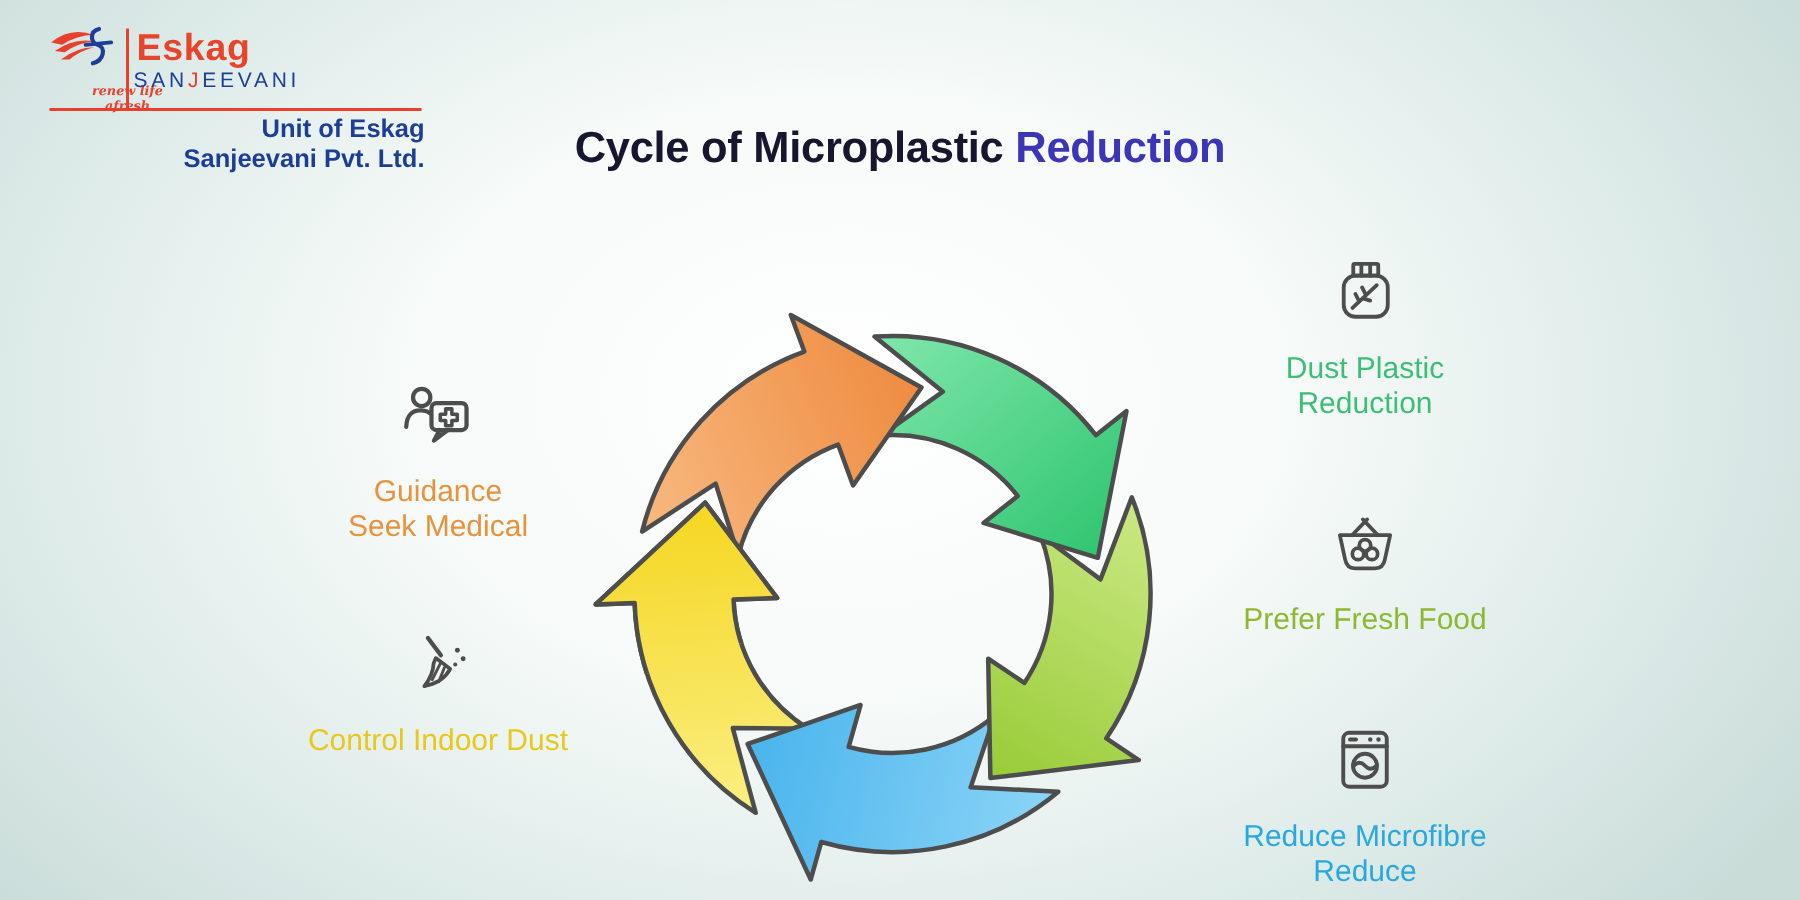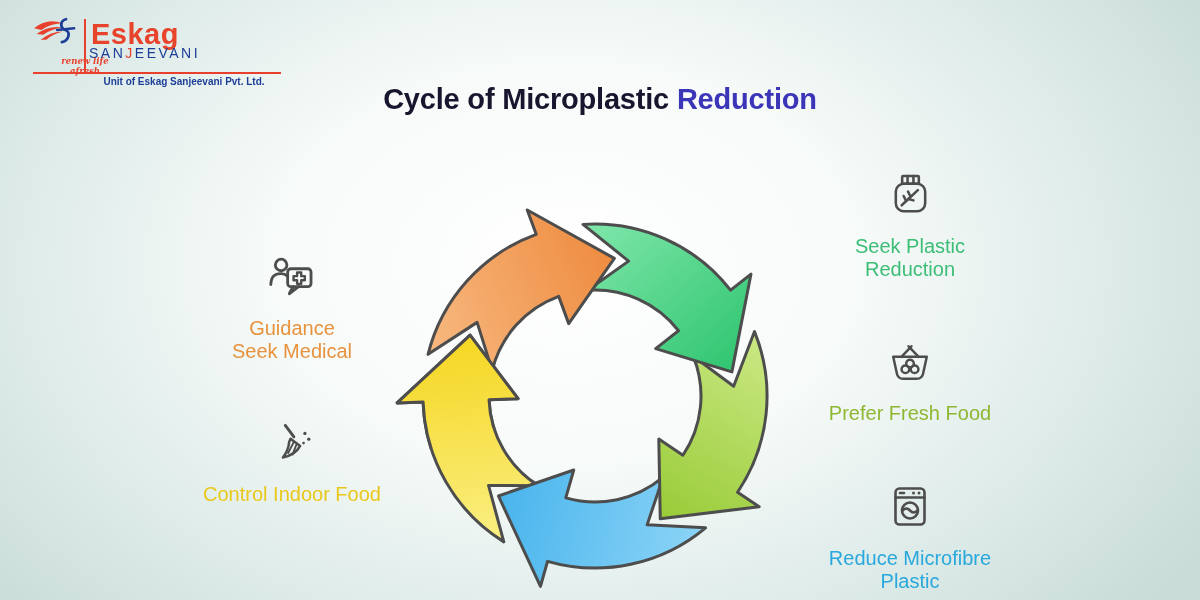--- a/index.html
+++ b/index.html
@@ -9,26 +9,26 @@
     background:#cfe0dd;
     background-image:radial-gradient(ellipse 760px 520px at 47% 44%, #ffffff 0%, #f6faf8 40%, #dfeceा 70%, #c9dcd8 100%);
     background-image:radial-gradient(ellipse 760px 520px at 47% 44%, #ffffff 0%, #f6faf8 40%, #dfecea 70%, #c9dcd8 100%);
   }
   
   .logo{position:absolute;left:30px;top:10px;width:260px;height:84px;}
   .logo .bird{position:absolute;left:2px;top:6px;}
   .logo .tagline{position:absolute;left:0px;top:46px;width:54px;text-align:center;
      font-family:"DejaVu Serif",serif;font-style:italic;font-size:8.5px;color:#e8402c;font-weight:700;margin-left:28px;}
   .logo .vrule{position:absolute;left:54px;top:9px;width:2px;height:53px;background:#e8402c;}
-  .logo .brand-top{position:absolute;left:61px;top:8px;font-size:29px;font-weight:700;color:#e8442c;letter-spacing:.5px;}
+  .logo .brand-top{position:absolute;left:61px;top:8px;font-size:25px;font-weight:700;color:#e8442c;letter-spacing:.5px;}
   .logo .brand-main{position:absolute;left:59px;top:35px;font-size:14px;font-weight:400;color:#1d3e97;letter-spacing:2.5px;}
   .logo .brand-main .j{color:#e8402c;}
   .logo .hrule{position:absolute;left:3px;top:62px;width:248px;height:2px;background:#e8402c;}
-  .logo .subtitle{position:absolute;left:55px;top:66px;width:198px;text-align:center;
-     font-size:10px;font-weight:700;color:#1d3e97;}
+  .logo .subtitle{position:absolute;left:55px;top:66px;width:198px;text-align:right;
+     font-size:17px;font-weight:700;color:#1d3e97;}
   
   .title{position:absolute;left:0;top:83px;width:1200px;text-align:center;
      font-size:29px;font-weight:800;letter-spacing:-.2px;color:#17162f;}
   .title .accent{color:#3b35b8;}
   
   .cycle{position:absolute;left:380px;top:181px;}
   
   .step{position:absolute;width:220px;text-align:center;}
   .step .icon{display:flex;justify-content:center;}
   .step .label{margin-top:16px;font-size:20px;line-height:23px;}
@@ -111,21 +111,21 @@
     <div class="icon">
       <svg class="lineart" width="47" height="47" viewBox="0 0 48 48">
         <rect x="15.5" y="4" width="17" height="8" rx="1"></rect>
         <path d="M21,4 V12 M27,4 V12"></path>
         <rect x="9" y="12" width="30" height="28" rx="8"></rect>
         <path d="M15,34 L31.5,18.5"></path>
         <path d="M19.5,29.5 L17,24.5 M24,25 L21.5,20 M22,27.5 L27,29"></path>
       </svg>
     </div>
     <div class="label c-green">
-      <div>Seek Plastic</div>
+      <div>Dust Plastic</div>
       <div>Reduction</div>
     </div>
   </div>
 
   <div class="step s-prefer">
     <div class="icon">
       <svg class="lineart" width="46" height="44" viewBox="0 0 48 44">
         <path d="M15,14.5 L25.5,3.5 M33,14.5 L22.5,3.5"></path>
         <path d="M6.5,14.5 L41.5,14.5 L37.8,31.5 Q36.7,37.5 31,37.5 L17,37.5 Q11.3,37.5 10.2,31.5 Z"></path>
         <circle cx="24" cy="21.5" r="4"></circle>
@@ -146,37 +146,37 @@
         <path d="M9.5,14.5 L38.5,14.5"></path>
         <path d="M14,10 L18,10"></path>
         <circle class="fill" cx="27.5" cy="10" r="1.5"></circle>
         <circle class="fill" cx="33" cy="10" r="1.5"></circle>
         <circle cx="24" cy="27.5" r="8"></circle>
         <path d="M16.5,27.5 Q20.3,23.5 24,27.5 Q27.7,31.5 31.5,27.5"></path>
       </svg>
     </div>
     <div class="label c-blue">
       <div>Reduce Microfibre</div>
-      <div>Plastic</div>
+      <div>Reduce</div>
     </div>
   </div>
 
   <div class="step s-control">
     <div class="icon">
       <svg class="lineart" width="46" height="46" viewBox="0 0 48 48">
         <path d="M17,4.5 L26,16.5" stroke-width="3"></path>
         <path d="M22.5,18.5 L32.5,26 Q27.5,35.5 14.5,38 Q20.5,30.5 21,22 Z"></path>
         <path d="M25.5,22.5 L20,33.5 M28.5,25 L24.5,35" stroke-width="2"></path>
         <circle class="fill" cx="37.5" cy="13" r="1.7"></circle>
         <circle class="fill" cx="41.5" cy="19" r="1.7"></circle>
         <circle class="fill" cx="36" cy="23" r="1.4"></circle>
       </svg>
     </div>
     <div class="label c-yellow">
-      <div>Control Indoor Food</div>
+      <div>Control Indoor Dust</div>
       <div></div>
     </div>
   </div>
 
   <div class="step s-seek">
     <div class="icon">
       <svg class="lineart" width="50" height="46" viewBox="0 0 46 42">
         <circle cx="13" cy="9" r="5.3"></circle>
         <path d="M3.5,27 Q4,16.5 13,17 Q16.5,17.2 18.5,19"></path>
         <rect x="19" y="12.5" width="21.5" height="16.5" rx="3"></rect>

